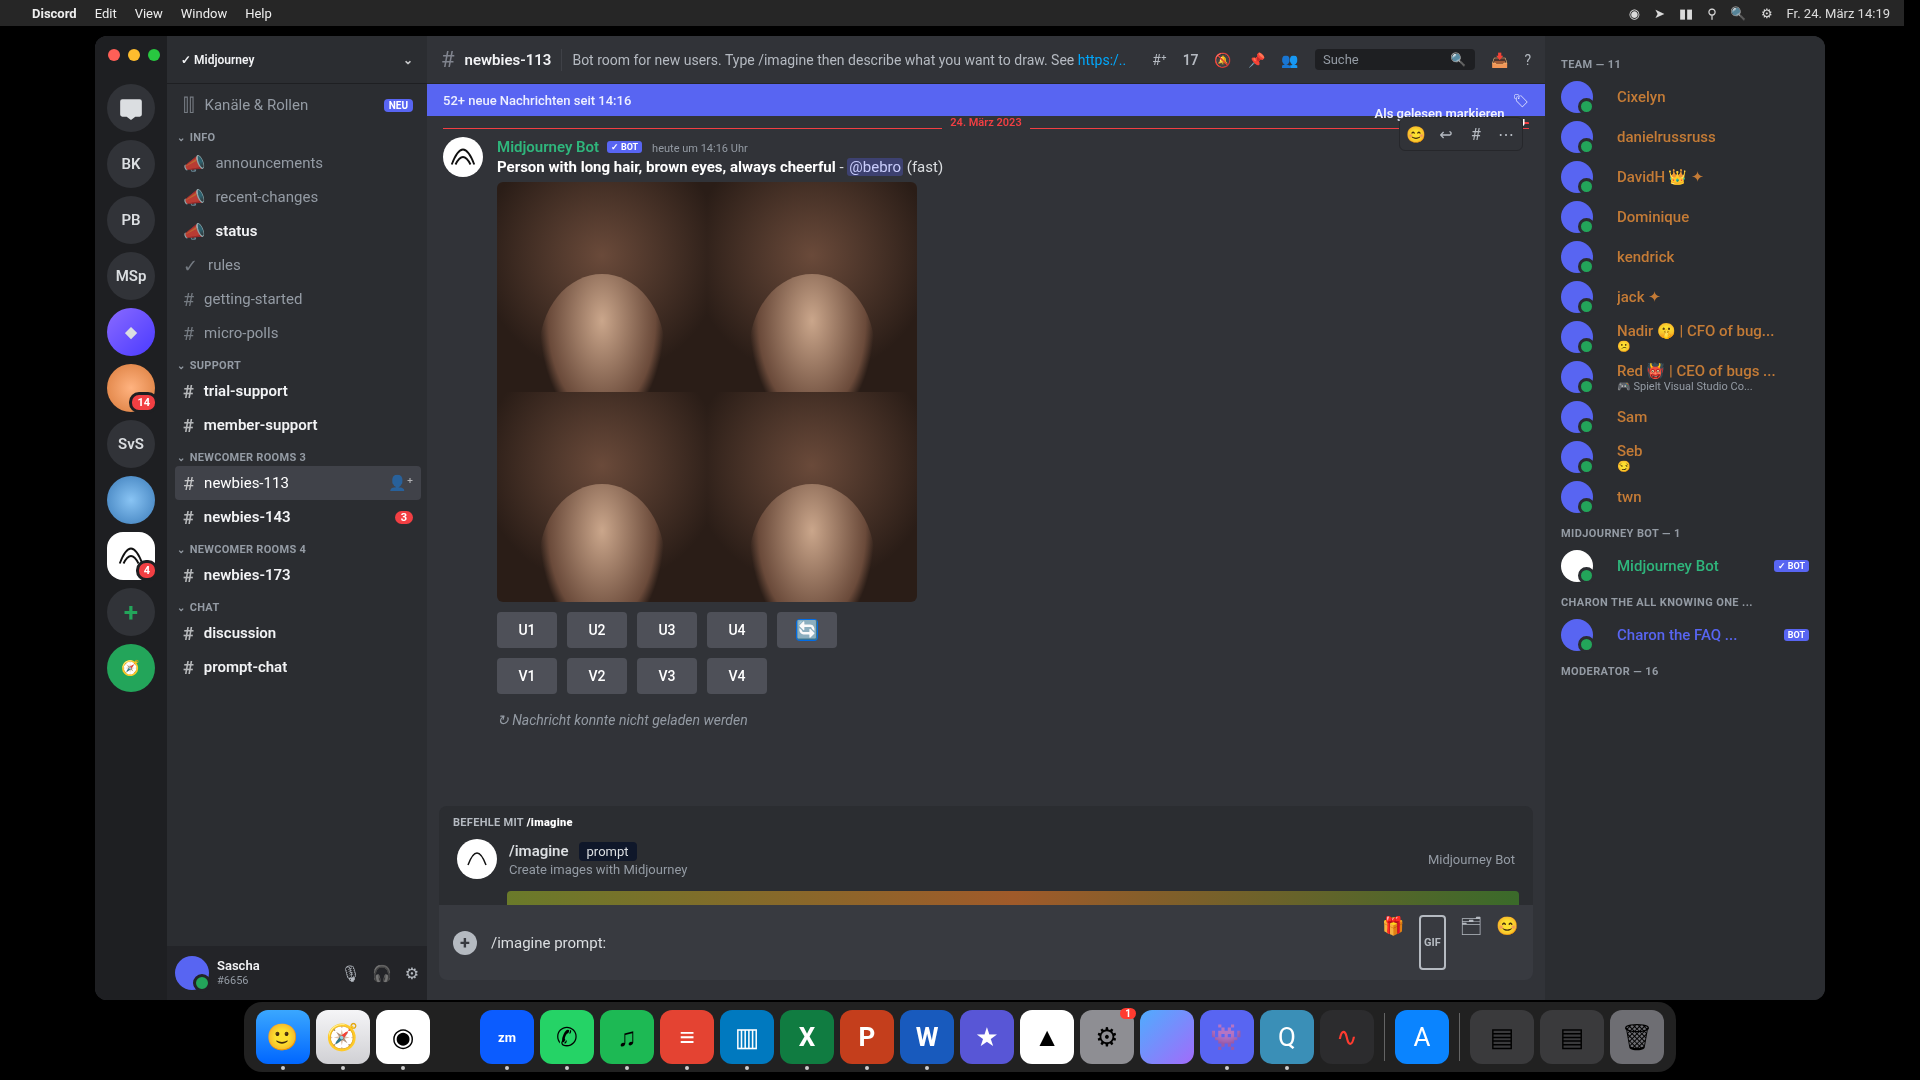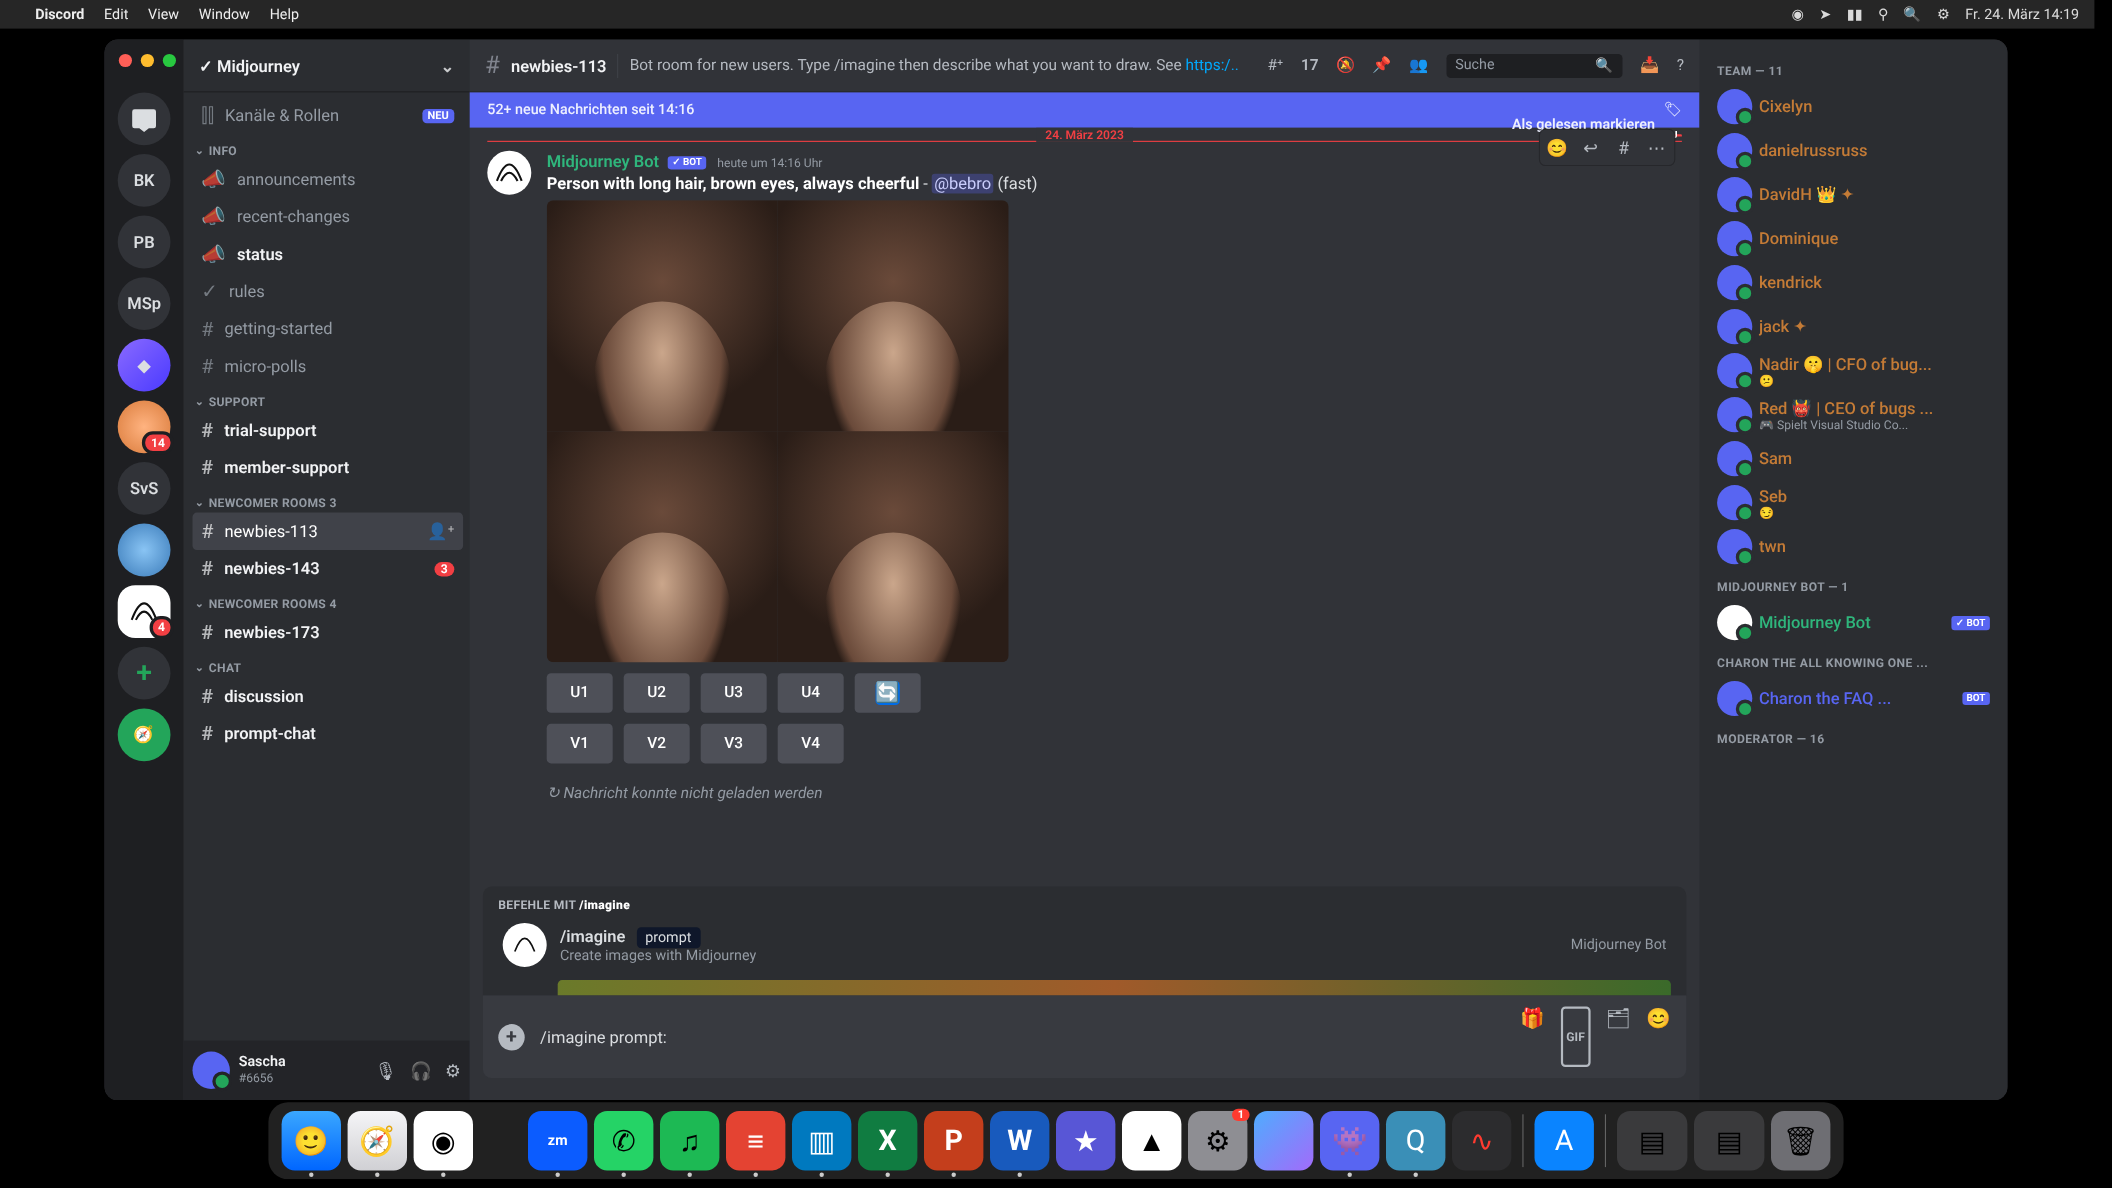--- a/index.html
+++ b/index.html
@@ -23,21 +23,21 @@
 #rail { width:72px; background:#1e1f22; display:flex; flex-direction:column; align-items:center; padding-top:48px; gap:8px; }
 .rail-item { width:48px; height:48px; border-radius:24px; background:#313338; display:flex; align-items:center; justify-content:center; color:#dbdee1; font-weight:600; font-size:15px; position:relative; cursor:pointer; }
 .rail-item.active { border-radius:16px; background:#5865f2; }
 .rail-item.round-img { border-radius:50%; background:#5865f2; }
 .rail-item .badge { position:absolute; bottom:-1px; right:-3px; background:#f23f43; color:#fff; font-size:11px; font-weight:700; border-radius:10px; padding:1px 5px; border:3px solid #1e1f22; }
 .rail-item.green { color:#23a55a; font-size:26px; }
 .rail-item.grn-circle { background:#23a55a; border-radius:50%; }
 
 
 #sidebar { width:260px; background:#2b2d31; display:flex; flex-direction:column; }
-#sidebar header { height:48px; padding:0 14px; display:flex; align-items:center; justify-content:space-between; border-bottom:1px solid #1e1f22; color:#f2f3f5; font-weight:600; font-size:15px; }
+#sidebar header { height:48px; padding:0 14px; display:flex; align-items:center; justify-content:space-between; border-bottom:1px solid #1e1f22; color:#f2f3f5; font-weight:600; font-size:12px; }
 #sidebar header .chev { opacity:.8; }
 .side-scroll { flex:1; overflow:hidden; padding:4px 6px 8px 8px; }
 .side-row { display:flex; align-items:center; height:34px; padding:0 8px; color:#949ba4; font-size:15px; border-radius:4px; gap:10px; cursor:pointer; }
 .side-row.active { background:#404249; color:#fff; }
 .side-row.bold { font-weight:600; color:#f2f3f5; }
 .side-row .hash { font-size:18px; opacity:.7; }
 .side-row .pill { background:#5865f2; color:#fff; font-size:10px; font-weight:700; padding:1px 5px; border-radius:4px; }
 .side-row .count { background:#f23f43; color:#fff; font-size:11px; font-weight:700; border-radius:10px; padding:0 6px; }
 .side-cat { display:flex; align-items:center; height:24px; padding:8px 6px 2px 2px; color:#949ba4; font-size:11px; font-weight:700; letter-spacing:.3px; gap:4px; cursor:pointer; }
 .side-cat::before { content:"⌄"; font-size:10px; }
@@ -106,21 +106,21 @@
 #cmd-pop .preview { height:14px; background:linear-gradient(90deg,#6a7a2a,#a05a2a,#3a6a2a); border-radius:4px 4px 0 0; margin-left:54px; }
 
 #inputbar { margin:0 12px 20px 12px; background:#383a40; border-radius:0 0 8px 8px; display:flex; align-items:center; padding:10px 14px; gap:14px; }
 #inputbar .plus { width:24px; height:24px; border-radius:50%; background:#b5bac1; color:#383a40; display:flex; align-items:center; justify-content:center; font-size:18px; font-weight:700; cursor:pointer; }
 #inputbar .text { flex:1; color:#dbdee1; font-size:15px; }
 #inputbar .iicons { display:flex; gap:14px; color:#b5bac1; font-size:18px; }
 
 
 #members { width:280px; background:#2b2d31; padding:12px 8px; overflow:hidden; }
 #members .mh { color:#949ba4; font-size:11px; font-weight:700; letter-spacing:.4px; padding:10px 8px 6px; }
-.mem { display:flex; align-items:center; gap:6px; padding:4px 8px; border-radius:4px; cursor:pointer; }
+.mem { display:flex; align-items:center; gap:24px; padding:4px 8px; border-radius:4px; cursor:pointer; }
 .mem .av { width:32px; height:32px; border-radius:50%; background:#5865f2; position:relative; flex:none; }
 .mem .av::after { content:""; position:absolute; right:-2px; bottom:-2px; width:11px; height:11px; border-radius:50%; background:#23a55a; border:3px solid #2b2d31; }
 .mem .nm { color:#c47b36; font-size:15px; font-weight:500; white-space:nowrap; overflow:hidden; text-overflow:ellipsis; flex:1; }
 .mem .nm.green { color:#2fb67c; }
 .mem .sub { color:#949ba4; font-size:11px; white-space:nowrap; overflow:hidden; text-overflow:ellipsis; }
 .mem .bot { background:#5865f2; color:#fff; font-size:9px; font-weight:700; padding:1px 4px; border-radius:3px; }
 
 
 #dock { position:absolute; bottom:8px; left:50%; transform:translateX(-50%); height:70px; background:rgba(60,60,60,.55); border-radius:18px; display:flex; align-items:center; padding:0 12px; gap:6px; backdrop-filter:blur(10px); }
 .dock-item { width:54px; height:54px; border-radius:12px; display:flex; align-items:center; justify-content:center; font-size:26px; position:relative; }

